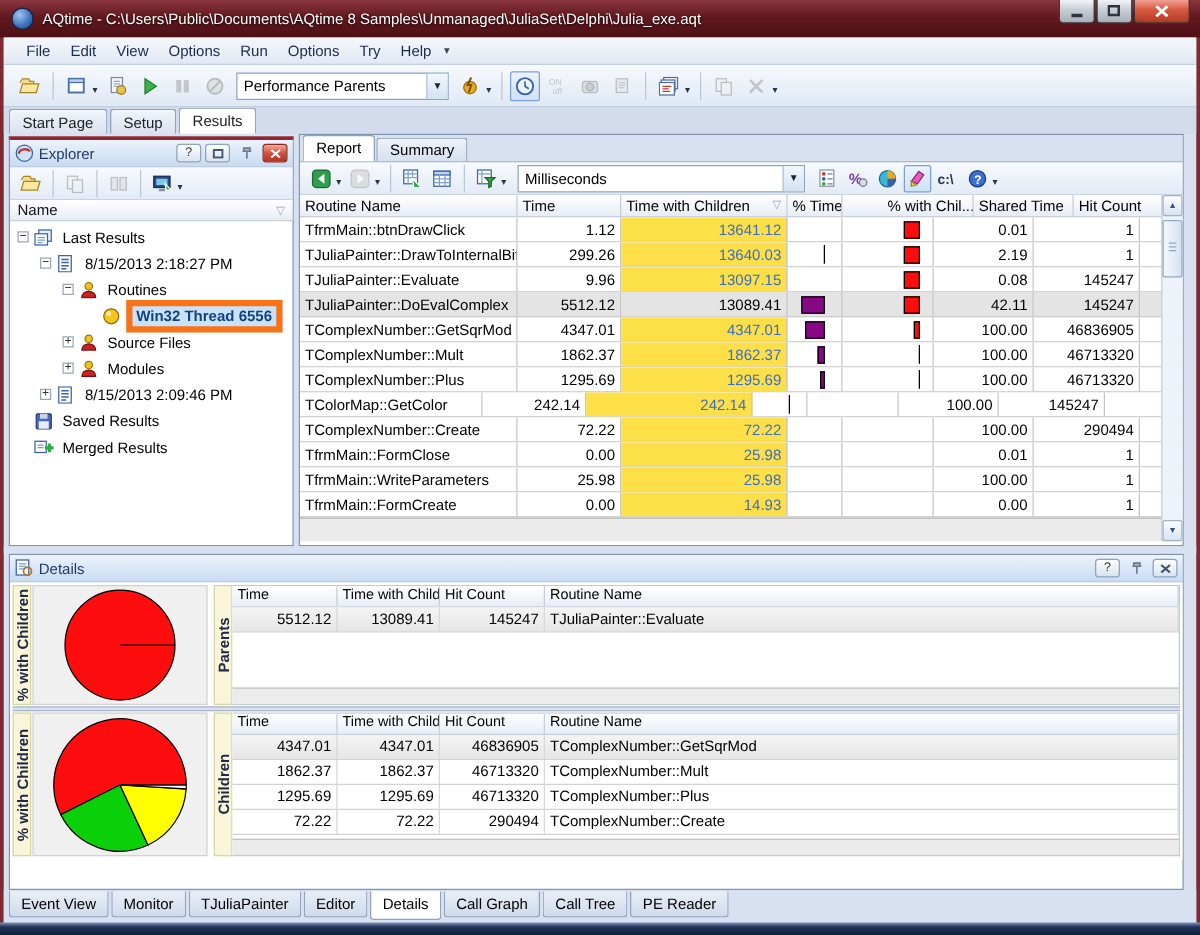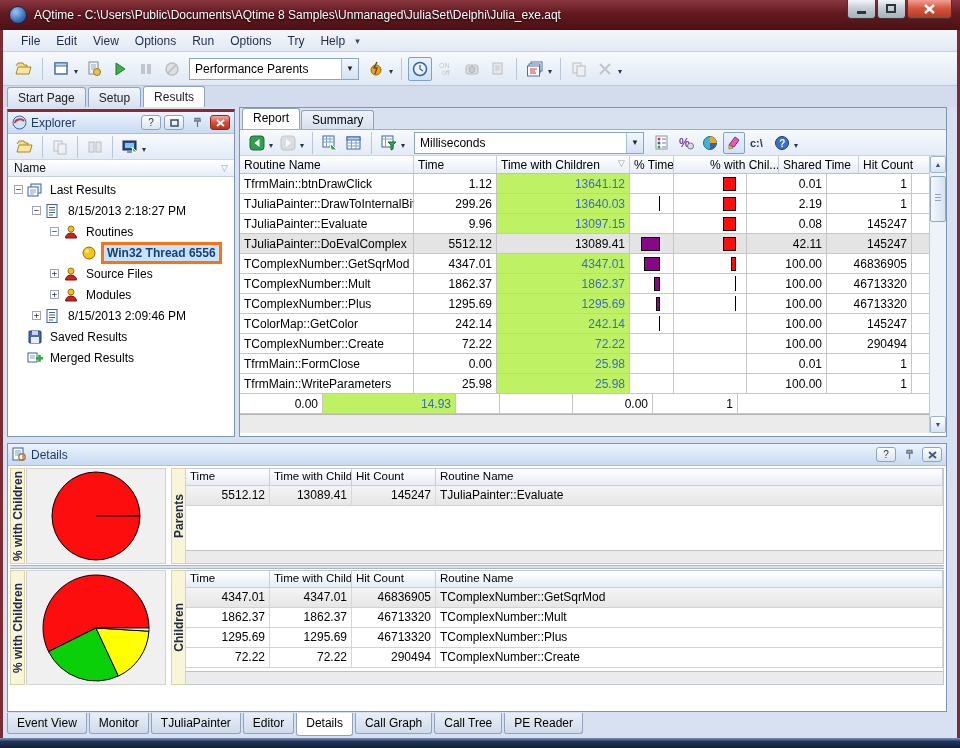--- a/index.html
+++ b/index.html
@@ -75,40 +75,40 @@
   .col-header { height:17px; background:linear-gradient(#ffffff,#e7edf6); border-bottom:1px solid #c5cedb;
     display:flex; align-items:center; padding:0 6px; color:#111; }
   .col-header .sort { margin-left:auto; color:#98a4b5; font-size:9px; }
   .tree { padding-top:2px; }
   .tree-row { height:21px; display:flex; align-items:center; white-space:nowrap; }
   .exp { width:9px; height:9px; border:1px solid #9aa6b8; background:#fff; font-size:9px; line-height:7px;
     text-align:center; color:#333; margin-right:4px; flex:none; font-family:"DejaVu Sans Mono",monospace; }
   .exp.none { visibility:hidden; }
   .tree-icon { width:16px; height:14px; margin-right:4px; flex:none; }
   .tree-label { padding:1px 3px; }
-  .tree-label.sel { background:#c9e2fb; border:3px solid #f97316; font-weight:bold; color:#14407c; }
+  .tree-label.sel { background:#c9e2fb; border:5px solid #f97316; font-weight:bold; color:#14407c; }
 
   
   #report-panel { left:236px; top:107px; width:708px; height:330px; }
   .subtabs { height:22px; background:#d7e1f0; display:flex; align-items:flex-end; padding-left:2px;
     border-bottom:1px solid #9dafc8; }
   .subtab { height:19px; padding:2px 10px; border:1px solid #90a2bc; border-bottom:none;
     border-radius:3px 3px 0 0; background:linear-gradient(#eef3f9,#d6e0ee); margin-right:1px; font-size:12px; }
   .subtab.active { background:#fff; height:21px;text-align:right; }
 
   .rt-wrap { position:relative; }
   .rt-header { display:flex; height:18px; background:linear-gradient(#ffffff,#e7edf6);
     border-bottom:1px solid #b9c2d0; }
   .rt-h { border-right:1px solid #c5cedb; padding:2px 4px; white-space:nowrap; overflow:hidden; display:flex; }
   .rt-h .sort { margin-left:auto; color:#98a4b5; font-size:9px; }
   .rt-row { display:flex; height:20px; border-bottom:1px solid #c6c6c6; background:#fff; }
   .rt-c { border-right:1px solid #c6c6c6; padding:2px 4px; white-space:nowrap; overflow:hidden;
     display:flex; align-items:center; }
   .rt-c.num { justify-content:flex-end; }
-  .rt-c.twc { background:#bef264; color:#3b6bc7; }
+  .rt-c.twc { background:#fde047; color:#3b6bc7; }
   .rt-row.sel { background:#e4e4e4; }
   .rt-row.sel .rt-c.twc { background:#e4e4e4; color:#000; }
   .rt-c.barcell { justify-content:flex-end; }
   .bar { height:14px; border:1px solid #000; }
   .bar.thin { border:none; background:#000 !important; width:1px; height:15px; }
   .rt-footer { height:19px; background:#ebebeb; border-top:1px solid #b5b5b5; position:relative; }
 
   .vscroll { position:absolute; top:0; right:0; width:17px; bottom:0; background:#eef3fa;
     border-left:1px solid #c0cbd8; }
   .sbtn { height:17px; border:1px solid #9fb4cc; background:linear-gradient(#fdfefe,#d7e3f2);
@@ -659,21 +659,21 @@
           <div class="rt-c barcell" style="width: 44px;">
             <div class="bar" style="width: 4px; background: rgb(135, 8, 135); margin-right: 9px;"></div>
           </div>
           <div class="rt-c barcell" style="width: 73px;">
             <div class="bar thin" style="margin-right: 6px;"></div>
           </div>
           <div class="rt-c num" style="width: 80px;">100.00</div>
           <div class="rt-c num" style="width: 85px;">46713320</div>
         </div>
         <div class="rt-row">
-          <div class="rt-c " style="width: 174px;">TColorMap::GetColor</div>
+          <div class="rt-c " style="width: 146px;">TColorMap::GetColor</div>
           <div class="rt-c num" style="width: 83px;">242.14</div>
           <div class="rt-c num twc" style="width: 133px;">242.14</div>
           <div class="rt-c barcell" style="width: 44px;">
             <div class="bar thin" style="margin-right: 9px;"></div>
           </div>
           <div class="rt-c barcell" style="width: 73px;"></div>
           <div class="rt-c num" style="width: 80px;">100.00</div>
           <div class="rt-c num" style="width: 85px;">145247</div>
         </div>
         <div class="rt-row">
@@ -697,20 +697,21 @@
         <div class="rt-row">
           <div class="rt-c " style="width: 174px;">TfrmMain::WriteParameters</div>
           <div class="rt-c num" style="width: 83px;">25.98</div>
           <div class="rt-c num twc" style="width: 133px;">25.98</div>
           <div class="rt-c barcell" style="width: 44px;"></div>
           <div class="rt-c barcell" style="width: 73px;"></div>
           <div class="rt-c num" style="width: 80px;">100.00</div>
           <div class="rt-c num" style="width: 85px;">1</div>
         </div>
         <div class="rt-row">
+          <div class="rt-c " style="width: 174px;">TfrmMain::FormCreate</div>
           <div class="rt-c num" style="width: 83px;">0.00</div>
           <div class="rt-c num twc" style="width: 133px;">14.93</div>
           <div class="rt-c barcell" style="width: 44px;"></div>
           <div class="rt-c barcell" style="width: 73px;"></div>
           <div class="rt-c num" style="width: 80px;">0.00</div>
           <div class="rt-c num" style="width: 85px;">1</div>
         </div>
         <div class="rt-footer"></div>
         <div class="vscroll">
           <div class="sbtn">▲</div>

